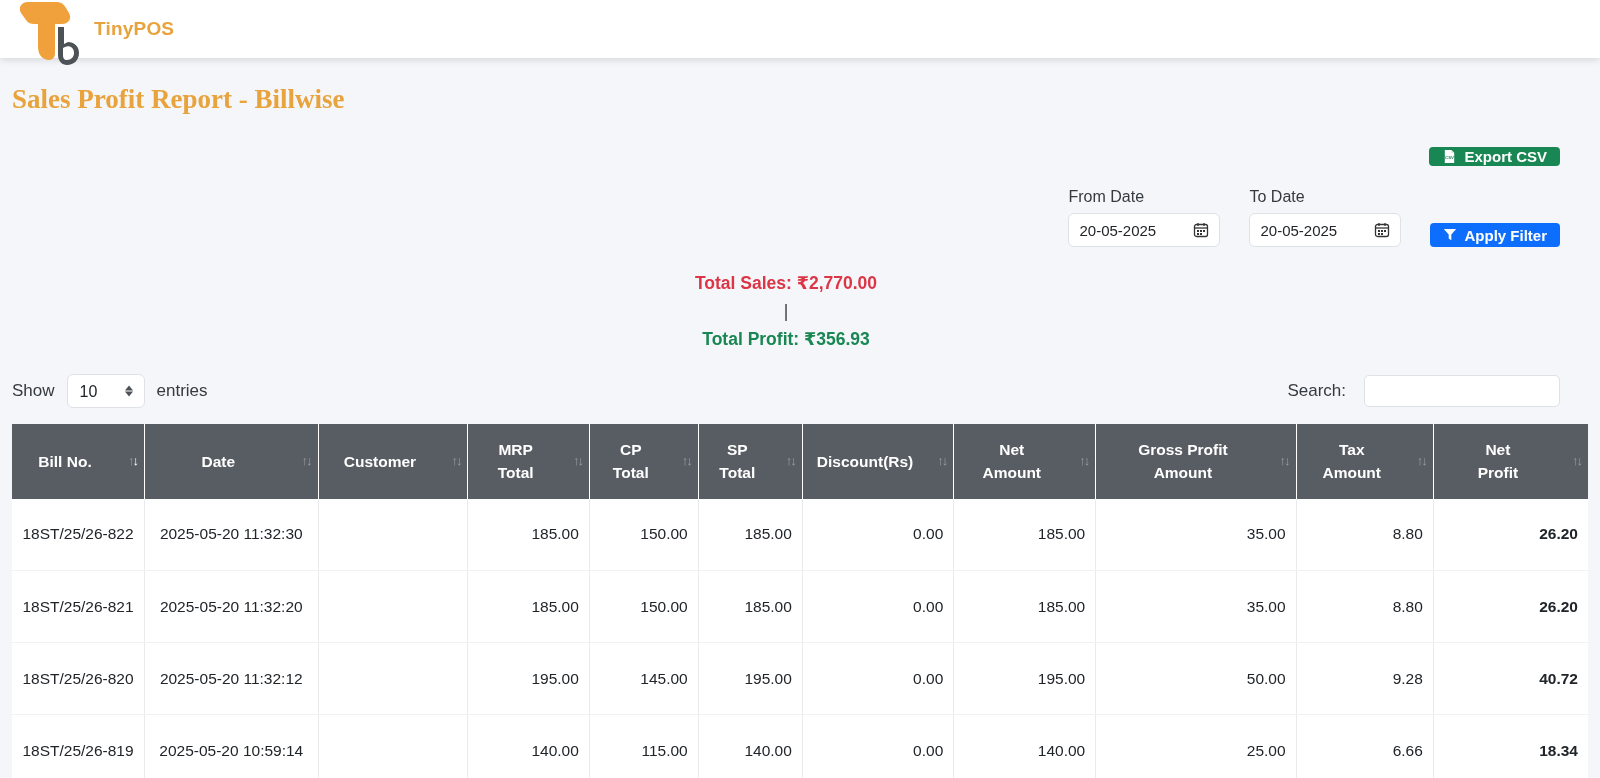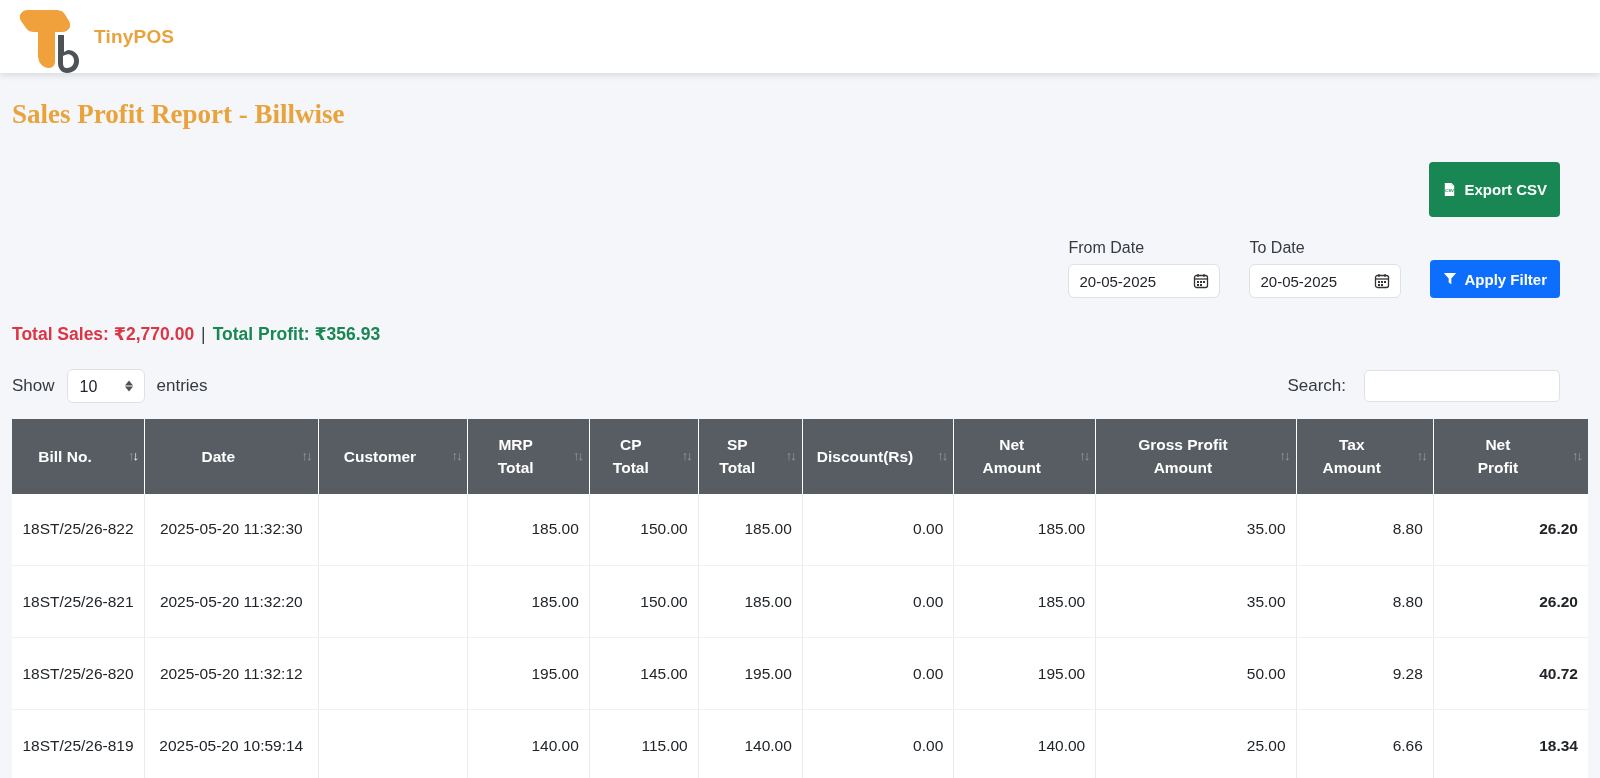--- a/index.html
+++ b/index.html
@@ -10,50 +10,50 @@
     --sales-red:#dc3545;
     --profit-green:#198754;
     --page-bg:#f5f6f9;
     --text-dark:#212529;
   }
   *{box-sizing:border-box;margin:0;padding:0;}
   html,body{width:1600px;height:778px;overflow:hidden;}
   body{font-family:"Liberation Sans","DejaVu Sans",sans-serif;background:var(--page-bg);color:var(--text-dark);}
 
   
-  .navbar{height:73px;background:#ffffff;display:flex;align-items:center;justify-content:space-between;
+  .navbar{height:58px;background:#ffffff;display:flex;align-items:center;justify-content:space-between;
           padding:0 16px;box-shadow:0 3px 6px rgba(0,0,0,.10);position:relative;z-index:5;gap:16px;}
   .nav-left{display:flex;align-items:center;gap:14px;}
   .logo{width:64px;height:68px;margin-top:8px;}
   .brand{font-size:19px;font-weight:bold;color:var(--accent-orange);letter-spacing:.2px;}
   .nav-right{display:flex;align-items:center;gap:22px;padding-right:8px;}
   .store-name,.user-name{font-family:"Liberation Serif","DejaVu Serif",serif;font-weight:bold;font-size:18px;color:#1b1f23;}
   .nav-divider{width:1px;height:40px;background:#d9dde1;}
   .user-wrap{display:flex;align-items:center;gap:12px;}
   .avatar{width:38px;height:38px;border-radius:50%;background:#e7e7ee;overflow:hidden;flex:0 0 auto;}
 
   
   .main{padding:0 12px;}
   .page-title{font-family:"Liberation Serif","DejaVu Serif",serif;font-weight:bold;font-size:27px;
               color:var(--accent-orange);margin-top:26px;}
 
   .export-row{display:flex;justify-content:flex-end;margin-top:32px;padding-right:28px;}
   .btn{display:inline-flex;align-items:center;gap:7px;border:none;border-radius:4px;cursor:pointer;
-       font-family:"Liberation Sans",sans-serif;font-weight:bold;font-size:15px;color:#fff;padding:19px 13px;}
+       font-family:"Liberation Sans",sans-serif;font-weight:bold;font-size:15px;color:#fff;padding:1px 13px;}
   .btn-export{background:var(--export-green);}
   .btn-filter{background:var(--filter-blue);height:24px;}
 
   .filter-row{display:flex;justify-content:flex-end;align-items:flex-end;gap:29px;margin-top:22px;padding-right:28px;}
   .field-group{display:flex;flex-direction:column;gap:7px;}
   .field-label{font-size:16px;color:#343a40;}
   .date-input{width:152px;height:34px;background:#fff;border:1px solid #dee2e6;border-radius:6px;
               display:flex;align-items:center;justify-content:space-between;padding:0 10px;font-size:15px;color:#212529;}
 
   .totals-row{display:flex;justify-content:flex-start;margin-top:26px;padding-right:28px;
-              font-size:17.5px;font-weight:bold;gap:7px;align-items:center;}
+              font-size:17.5px;font-weight:bold;gap:7px;align-items:center;flex-direction:column;}
   .total-sales{color:var(--sales-red);}
   .totals-sep{color:#3c4247;font-weight:normal;}
   .total-profit{color:var(--profit-green);}
 
   .controls-row{display:flex;justify-content:space-between;align-items:center;margin-top:24px;}
   .show-entries{display:flex;align-items:center;gap:12px;font-size:17px;color:#343a40;}
   .length-wrap{position:relative;}
   .length-select{appearance:none;-webkit-appearance:none;width:78px;height:34px;border:1px solid #dee2e6;border-radius:6px;
                  background:#fff;font-size:16px;color:#212529;padding:0 24px 0 12px;}
   .length-arrows{position:absolute;right:12px;top:50%;transform:translateY(-50%);display:flex;flex-direction:column;

